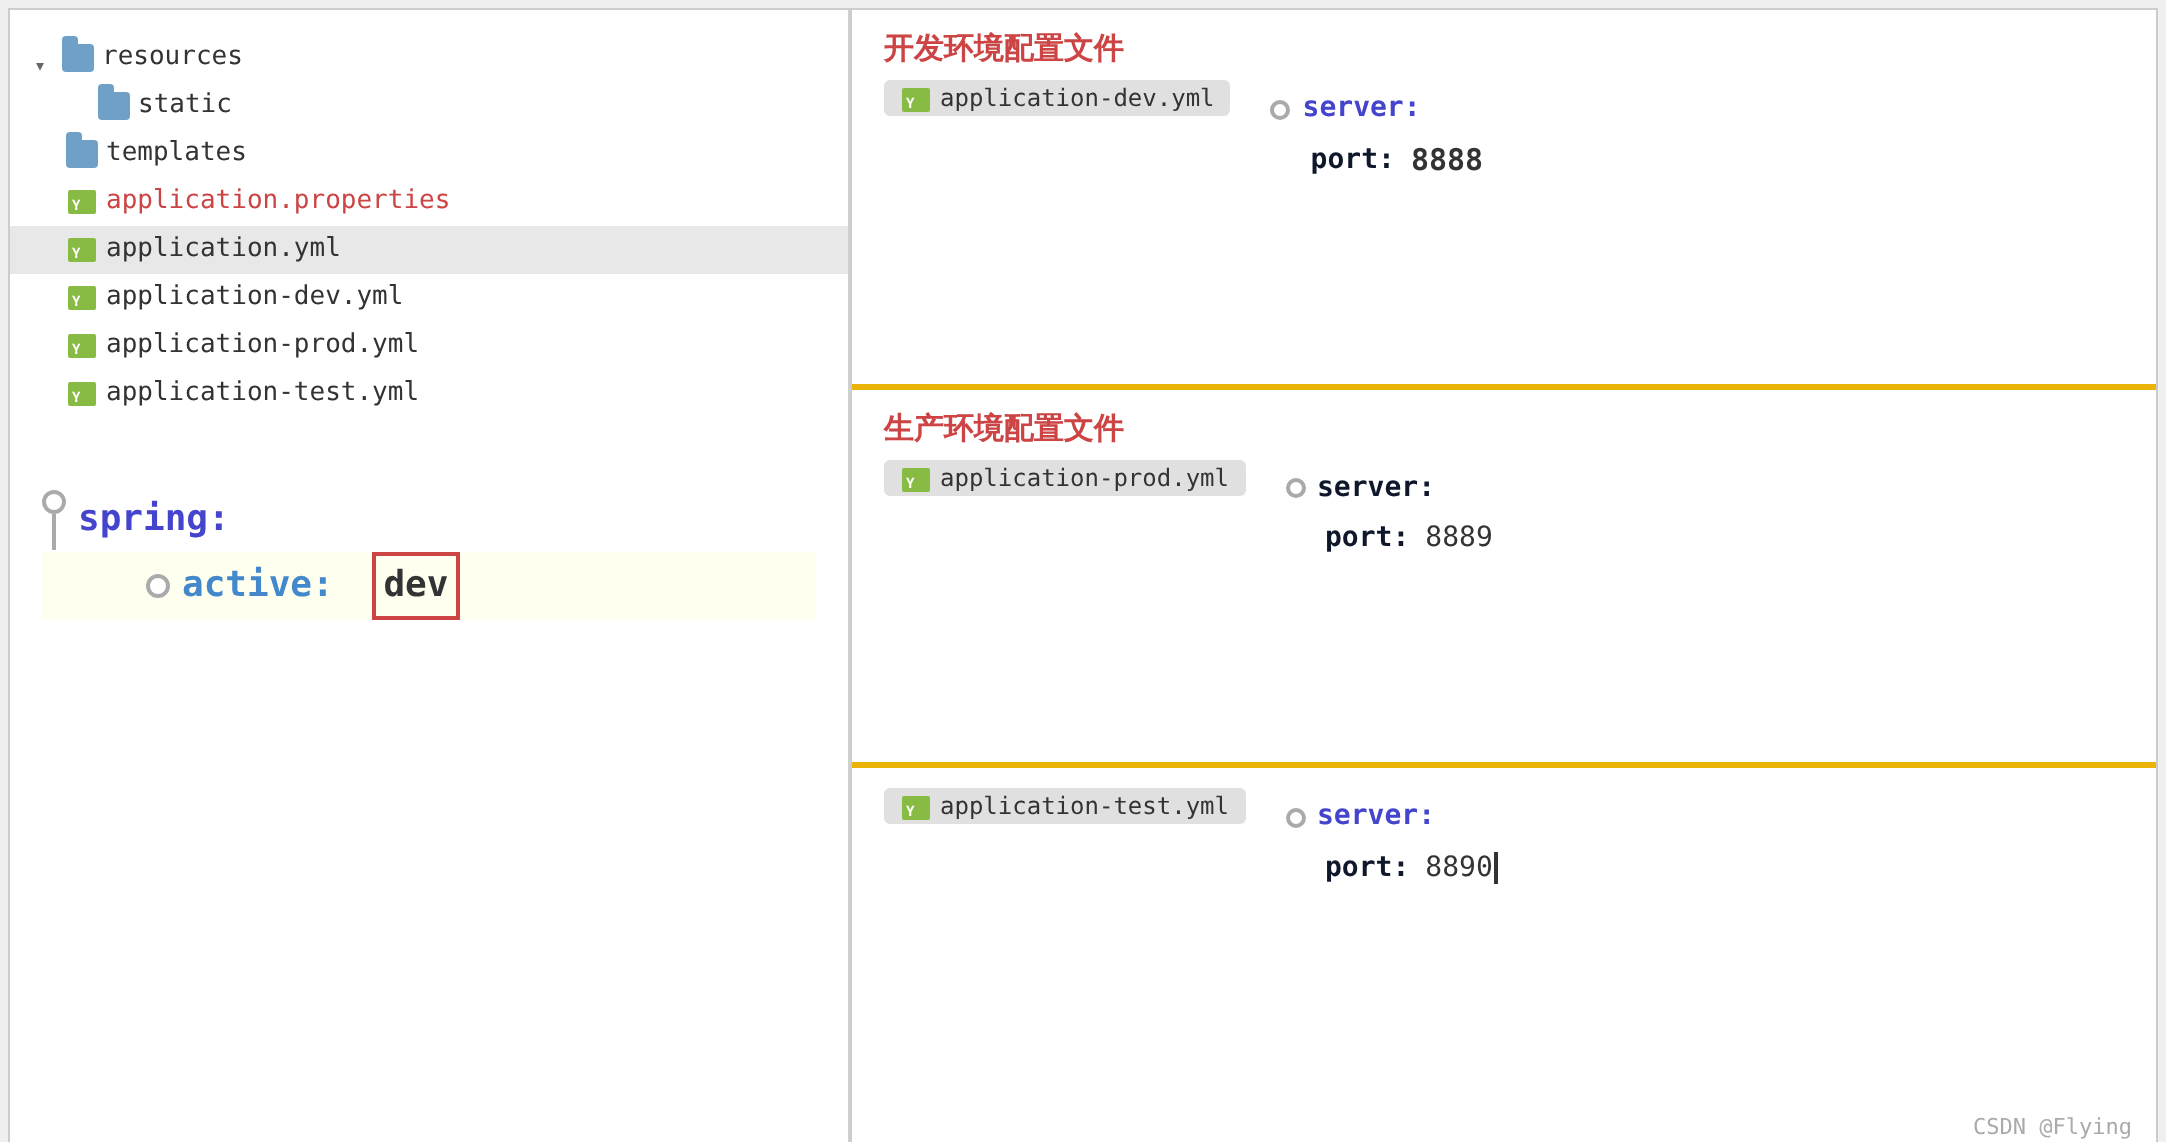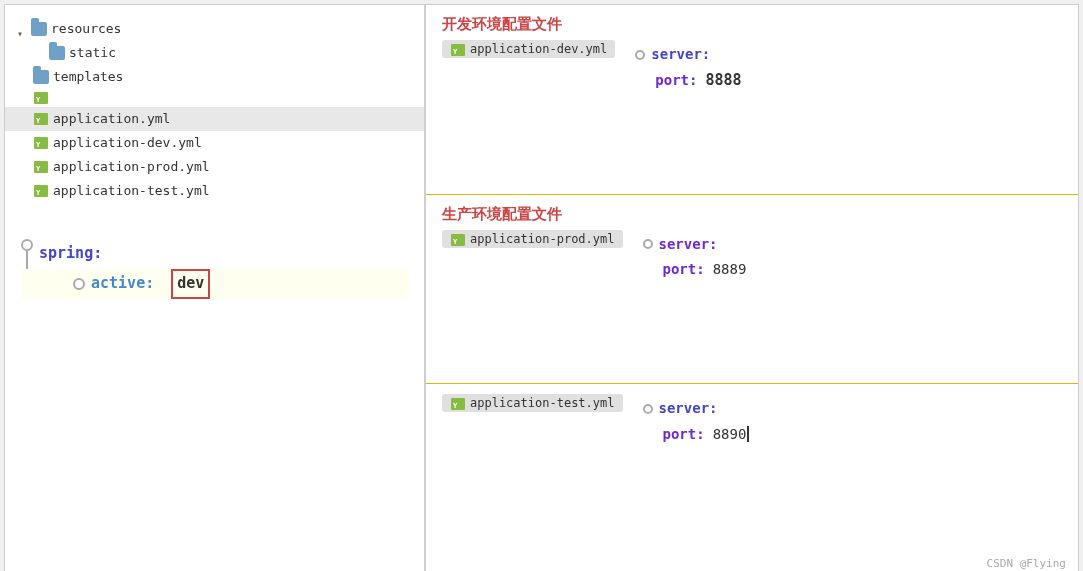--- a/index.html
+++ b/index.html
@@ -87,21 +87,21 @@
       color: #666;
       font-size: 10px;
       vertical-align: middle;
     }
     .file-red { color: #cc4444; }
 
     
     .code-area {
       margin-top: 24px;
       padding: 8px 16px;
-      font-size: 15px;
+      font-size: 18px;
       line-height: 1.7;
       color: #333;
       background: #fff;
     }
     .code-line { display: flex; align-items: center; }
     .kw-blue { color: #4444cc; font-weight: bold; }
     .kw-blue2 { color: #4488cc; font-weight: bold; }
     .indent-code1 { padding-left: 24px; }
     .indent-code2 { padding-left: 48px; }
     .cursor-blink {
@@ -114,21 +114,21 @@
     }
     .highlight-box {
       display: inline-block;
       border: 2px solid #cc4444;
       padding: 0 4px;
       color: #333;
       font-weight: bold;
     }
     .config-section {
       flex: 1;
-      border-bottom: 1px solid #eab308;
+      border-bottom: 3px solid #eab308;
       display: flex;
       flex-direction: column;
       background: #fff;
       padding: 10px 16px;
     }
     .config-section:last-child {
       border-bottom: none;
     }
     .section-title {
       font-size: 15px;
@@ -153,21 +153,21 @@
       color: #333;
       white-space: nowrap;
     }
     .code-snippet {
       font-size: 14px;
       line-height: 1.8;
       color: #333;
       padding: 2px 0;
     }
     .code-snippet .kw-blue { color: #4444cc; font-weight: bold; }
-    .code-snippet .kw-blue2 { color: #6d28d9; font-weight: bold; }
+    .code-snippet .kw-blue2 { color: #0f172a; font-weight: bold; }
     .snippet-line { display: flex; align-items: center; }
     .snippet-connector {
       display: inline-block;
       width: 10px;
       height: 10px;
       border: 2px solid #aaa;
       border-radius: 50%;
       margin-right: 6px;
       flex-shrink: 0;
       background: #fff;
@@ -212,20 +212,21 @@
         <span>templates</span>
       </div>
 
       <div class="tree-item" style="padding-left:28px;">
         <span class="leaf-icon">
           <svg viewBox="0 0 16 16">
               <rect x="1" y="2" width="14" height="12" rx="1" fill="#88bb44"></rect>
               <text x="3" y="12" font-size="7" fill="white" font-weight="bold">Y</text>
             </svg>
         </span>
+        <span class="file-red">application.properties</span>
       </div>
 
       <div class="tree-item selected" style="padding-left:28px;">
         <span class="leaf-icon">
           <svg viewBox="0 0 16 16">
               <rect x="1" y="2" width="14" height="12" rx="1" fill="#88bb44"></rect>
               <text x="3" y="12" font-size="7" fill="white" font-weight="bold">Y</text>
             </svg>
         </span>
         <span>application.yml</span>

